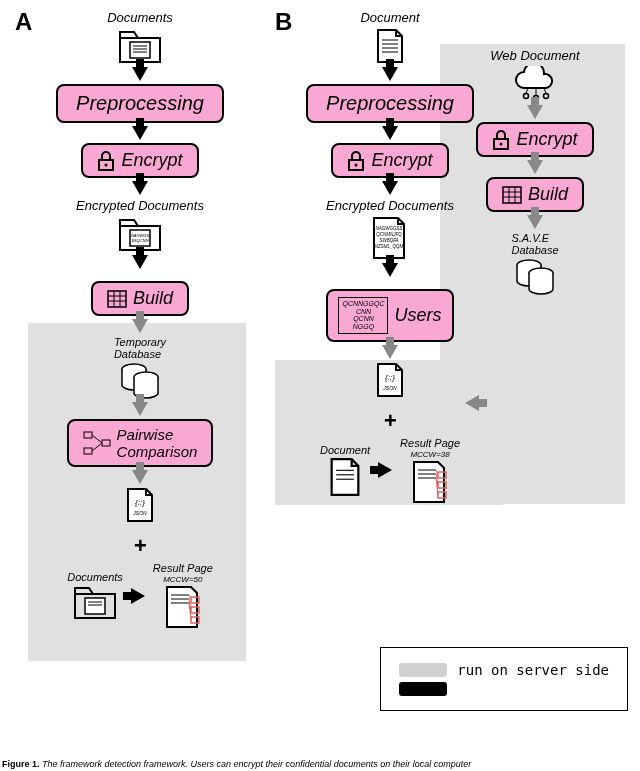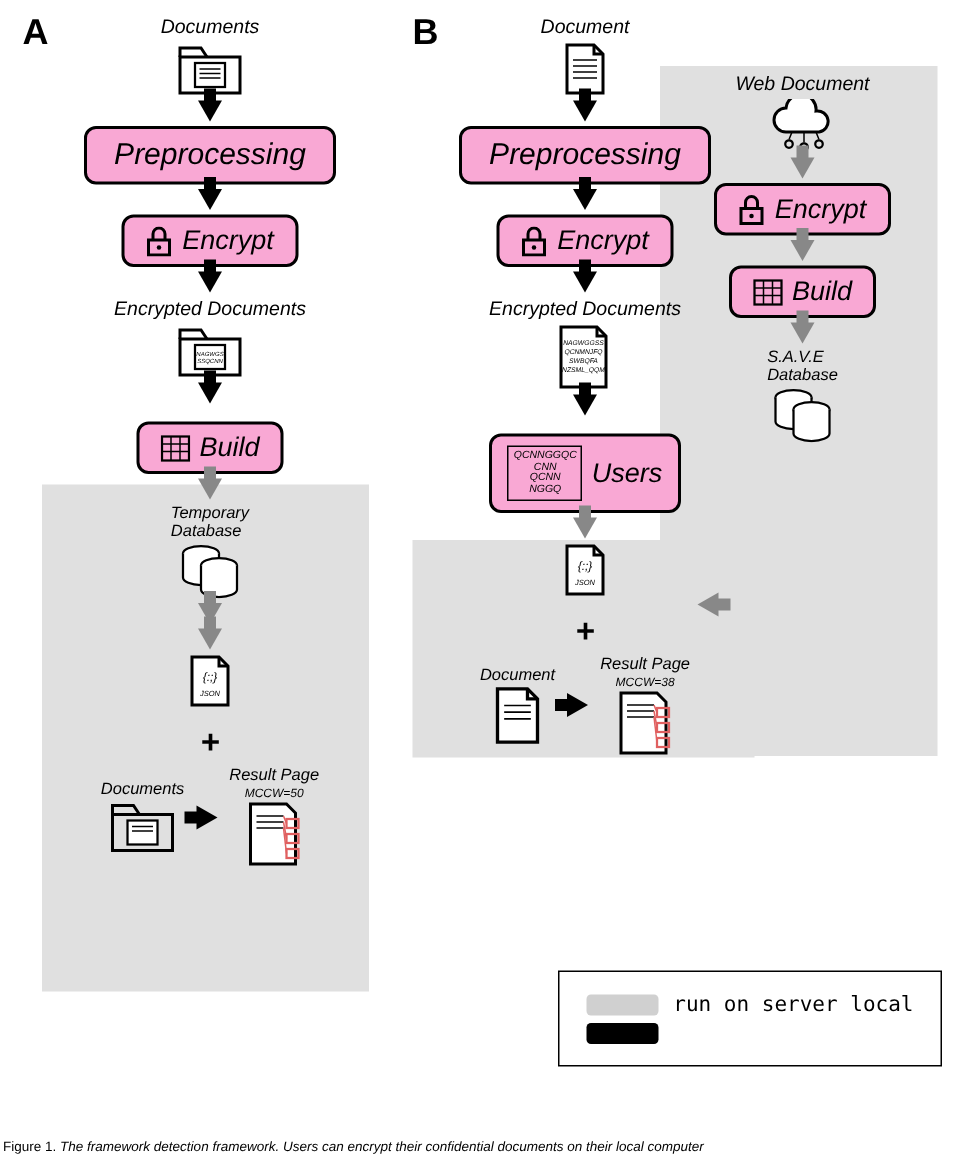--- a/index.html
+++ b/index.html
@@ -37,21 +37,21 @@
 
 .plus { font-size: 22px; font-weight: bold; }
 
 .legend { position: absolute; right: 12px; bottom: 60px; border: 1px solid #000; padding: 10px 18px; font-family: monospace; font-size: 14px; }
 .legend-row { display: flex; align-items: center; gap: 10px; margin: 4px 0; }
 .legend-swatch { width: 48px; height: 14px; border-radius: 3px; }
 .swatch-gray { background: #d0d0d0; }
 .swatch-black { background: #000; }
 
 .caption { position: absolute; left: 2px; bottom: 2px; font-size: 9px; font-style: italic; }
-.caption b { font-weight: normal; font-style: normal; margin-top: 35px; }
+.caption b { font-weight: bold; font-style: normal; margin-top: 35px; }
 
 .hrow { display: flex; align-items: center; gap: 8px; }
 .result-icon { width: 36px; height: 44px; }
 </style>
 </head>
 <body>
 
 <div class="page">
 
 <div class="graybg-a"></div>
@@ -109,20 +109,31 @@
   <div class="arrow-down gray"></div>
   <div class="label-sm" style="white-space:pre-line">Temporary
 Database</div>
   <svg width="42" height="36" viewBox="0 0 42 36">
           <ellipse cx="15" cy="6" rx="12" ry="5" fill="#fff" stroke="#000" stroke-width="1.5"></ellipse>
           <path d="M3 6 V22 a12 5 0 0 0 24 0 V6" fill="#fff" stroke="#000" stroke-width="1.5"></path>
           <ellipse cx="27" cy="14" rx="12" ry="5" fill="#fff" stroke="#000" stroke-width="1.5"></ellipse>
           <path d="M15 14 V30 a12 5 0 0 0 24 0 V14" fill="#fff" stroke="#000" stroke-width="1.5"></path>
         </svg>
   <div class="arrow-down gray"></div>
+  <div class="box" style="font-size:15px">
+    <svg width="28" height="24" viewBox="0 0 28 24">
+            <rect x="1" y="1" width="8" height="6" fill="none" stroke="#000"></rect>
+            <rect x="1" y="17" width="8" height="6" fill="none" stroke="#000"></rect>
+            <rect x="19" y="9" width="8" height="6" fill="none" stroke="#000"></rect>
+            <line x1="9" y1="4" x2="19" y2="12" stroke="#000"></line>
+            <line x1="9" y1="20" x2="19" y2="12" stroke="#000"></line>
+          </svg>
+    <span style="white-space:pre-line">Pairwise
+Comparison</span>
+  </div>
   <div class="arrow-down gray"></div>
   <svg class="icon-json" viewBox="0 0 28 36">
           <path d="M2 2 H20 L26 8 V34 H2 Z" fill="#fff" stroke="#000" stroke-width="2"></path>
           <path d="M20 2 V8 H26" fill="none" stroke="#000" stroke-width="2"></path>
           <text x="14" y="18" font-size="8" text-anchor="middle">{:;}</text>
           <text x="14" y="28" font-size="5" text-anchor="middle">JSON</text>
         </svg>
   <div style="height:4px"></div>
   <div class="plus">+</div>
   <div class="hrow">
@@ -283,21 +294,21 @@
           <path d="M15 14 V30 a12 5 0 0 0 24 0 V14" fill="#fff" stroke="#000" stroke-width="1.5"></path>
         </svg>
 </div>
 </div>
 
 <div style="position:absolute; left:465px; top:395px;" class="arrow-left"></div>
 
 <div class="legend">
   <div class="legend-row">
     <div class="legend-swatch swatch-gray"></div>
-    <span>run on server local</span>
+    <span>run on server side</span>
   </div>
   <div class="legend-row">
     <div class="legend-swatch swatch-black"></div>
   </div>
 </div>
 
 <div class="caption">
   <b>Figure 1.</b> <span>The framework detection framework. Users can encrypt their confidential documents on their local computer</span>
 </div>
 

